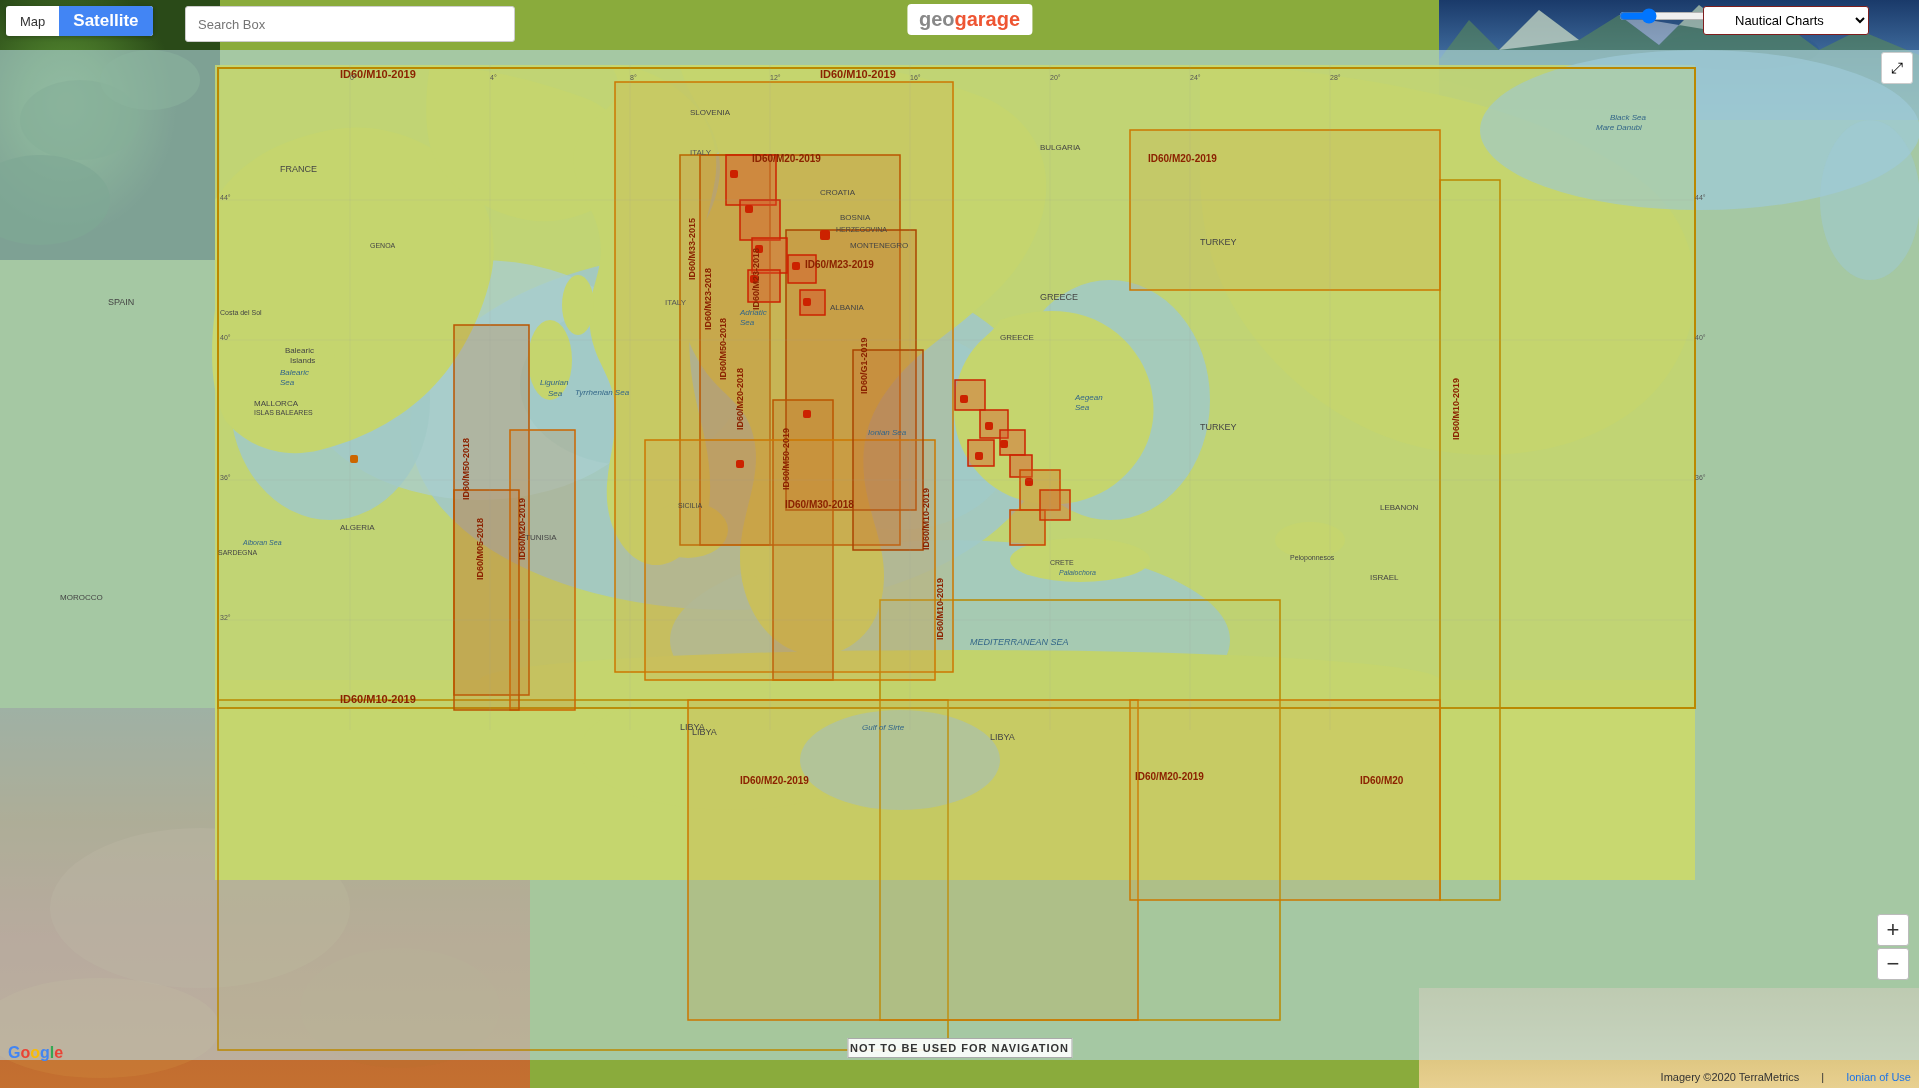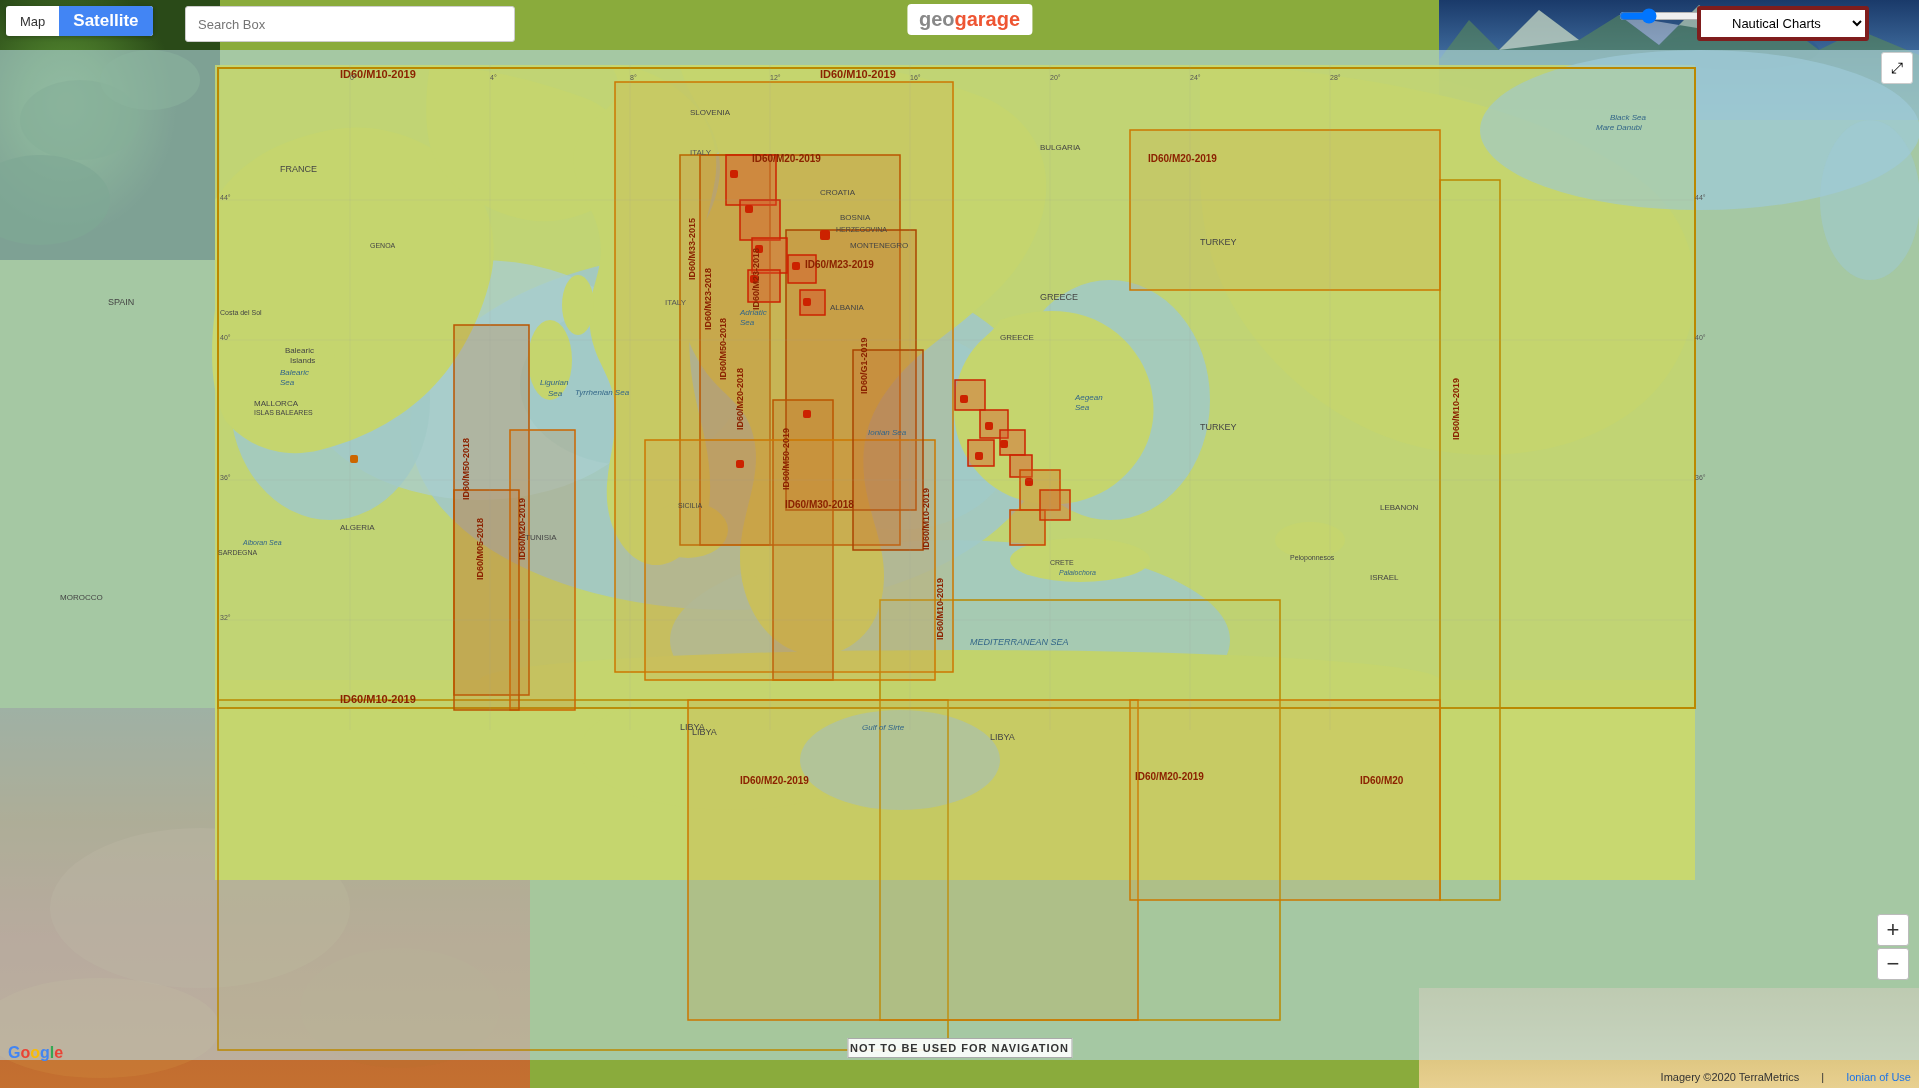--- a/index.html
+++ b/index.html
@@ -333,21 +333,21 @@
 
     <div style="position:absolute;top:4px;left:50%;transform:translateX(-50%);background:white;padding:4px 12px;border-radius:4px;font-size:20px;font-weight:bold;font-family:Arial;pointer-events:none;margin-left:10px;">
       <span style="color:#888;">geo</span><span style="color:#e53;">garage</span>
     </div>
 
     <div style="position:absolute;top:8px;right:200px;display:flex;align-items:center;pointer-events:all;">
       <input type="range" min="1" max="20" value="6" style="width: 100px; cursor: pointer;">
     </div>
 
     <div style="position:absolute;top:6px;right:50px;pointer-events:all;">
-      <select style="padding:5px 28px 5px 27px;font-size:13px;border:4px solid #7f1d1d;border-radius:3px;background:white;cursor:pointer;min-width:155px;font-family:Arial;">
+      <select style="padding:5px 28px 5px 27px;font-size:13px;border:1px solid #7f1d1d;border-radius:3px;background:white;cursor:pointer;min-width:155px;font-family:Arial;">
         <option>Nautical Charts</option>
       </select>
     </div>
   </div>
 
   <div style="position:absolute;top:52px;right:6px;background:white;border:1px solid #ccc;border-radius:3px;width:32px;height:32px;display:flex;align-items:center;justify-content:center;cursor:pointer;z-index:101;font-size:15px;">
     <span>⤢</span>
   </div>
 
   <div style="position:absolute;bottom:108px;right:10px;z-index:101;display:flex;flex-direction:column;gap:2px;">

